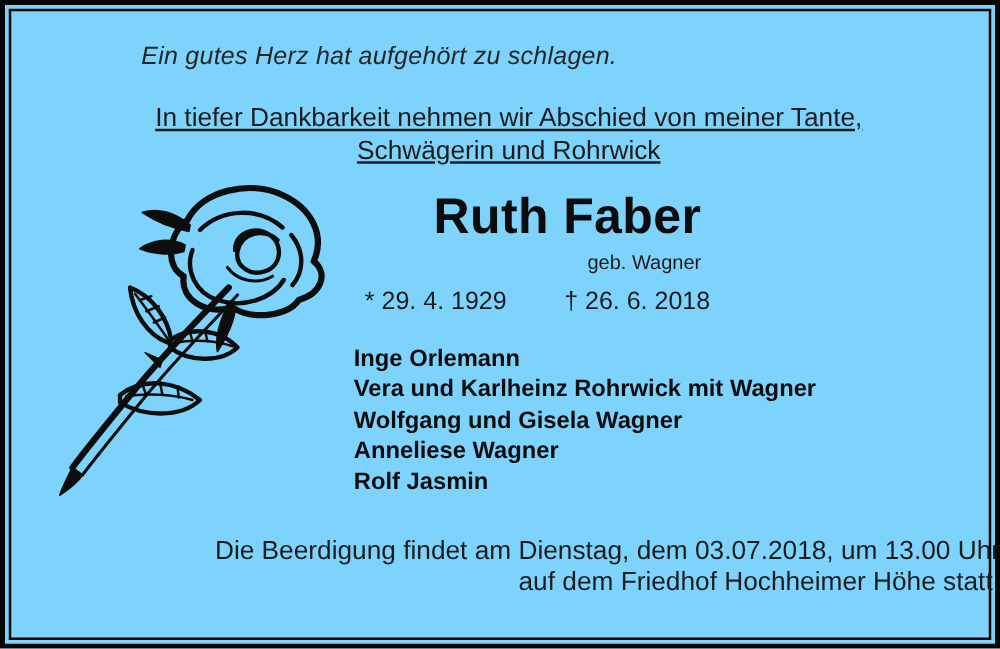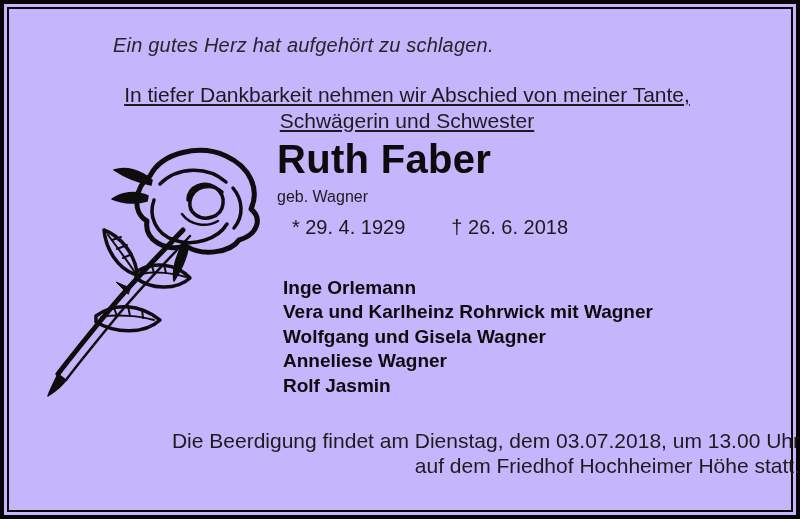--- a/index.html
+++ b/index.html
@@ -6,21 +6,21 @@
     margin: 0;
     padding: 0;
     background: #ffffff;
     font-family: "Liberation Sans", "DejaVu Sans", sans-serif;
     color: #1c1c1c;
   }
   .card {
     position: relative;
     width: 800px;
     height: 519px;
-    background: #c4b5fd;
+    background: #7dd3fc;
     overflow: hidden;
   }
   .frame-outer {
     position: absolute;
     inset: 0;
     border: 4px solid #060606;
     pointer-events: none;
   }
   .frame-inner {
     position: absolute;
@@ -51,23 +51,23 @@
   .rose {
     position: absolute;
     left: 40px;
     top: 142px;
     width: 238px;
     height: 266px;
   }
   .memorial {
     position: absolute;
     left: 277px;
-    top: 137px;
+    top: 151px;
     width: 284px;
-    text-align: left;
+    text-align: right;
   }
   .deceased-name {
     font-size: 40px;
     font-weight: 700;
     line-height: 44px;
     color: #0c0c0c;
     letter-spacing: 0.3px;
     white-space: nowrap;
   }
   .maiden-name {
@@ -113,21 +113,21 @@
 
 <div class="card">
 
   <div class="frame-outer"></div>
   <div class="frame-inner"></div>
 
   <div class="opening-line">Ein gutes Herz hat aufgehört zu schlagen.</div>
 
   <div class="intro">
     <div>In tiefer Dankbarkeit nehmen wir Abschied von meiner Tante,</div>
-    <div>Schwägerin und Schwester</div>
+    <div>Schwägerin und Rohrwick</div>
   </div>
 
   <svg class="rose" viewBox="0 0 238 266" xmlns="http://www.w3.org/2000/svg">
     <g fill="none" stroke="#0d0d0d" stroke-linecap="round" stroke-linejoin="round">
 
       <path stroke-width="5" d="M 143 88 C 122 110 92 140 66 172 C 48 194 30 216 18 232"></path>
       <path stroke-width="2.5" d="M 150 94 C 130 116 100 146 74 178 C 56 200 38 222 26 238"></path>
       <path fill="#0d0d0d" stroke-width="1.5" d="M 18 232 C 14 240 10 248 8 254 C 14 250 22 244 26 238 Z"></path>
       <path fill="#0d0d0d" stroke-width="1" d="M 90 146 L 76 140 L 88 152 Z"></path>
 

